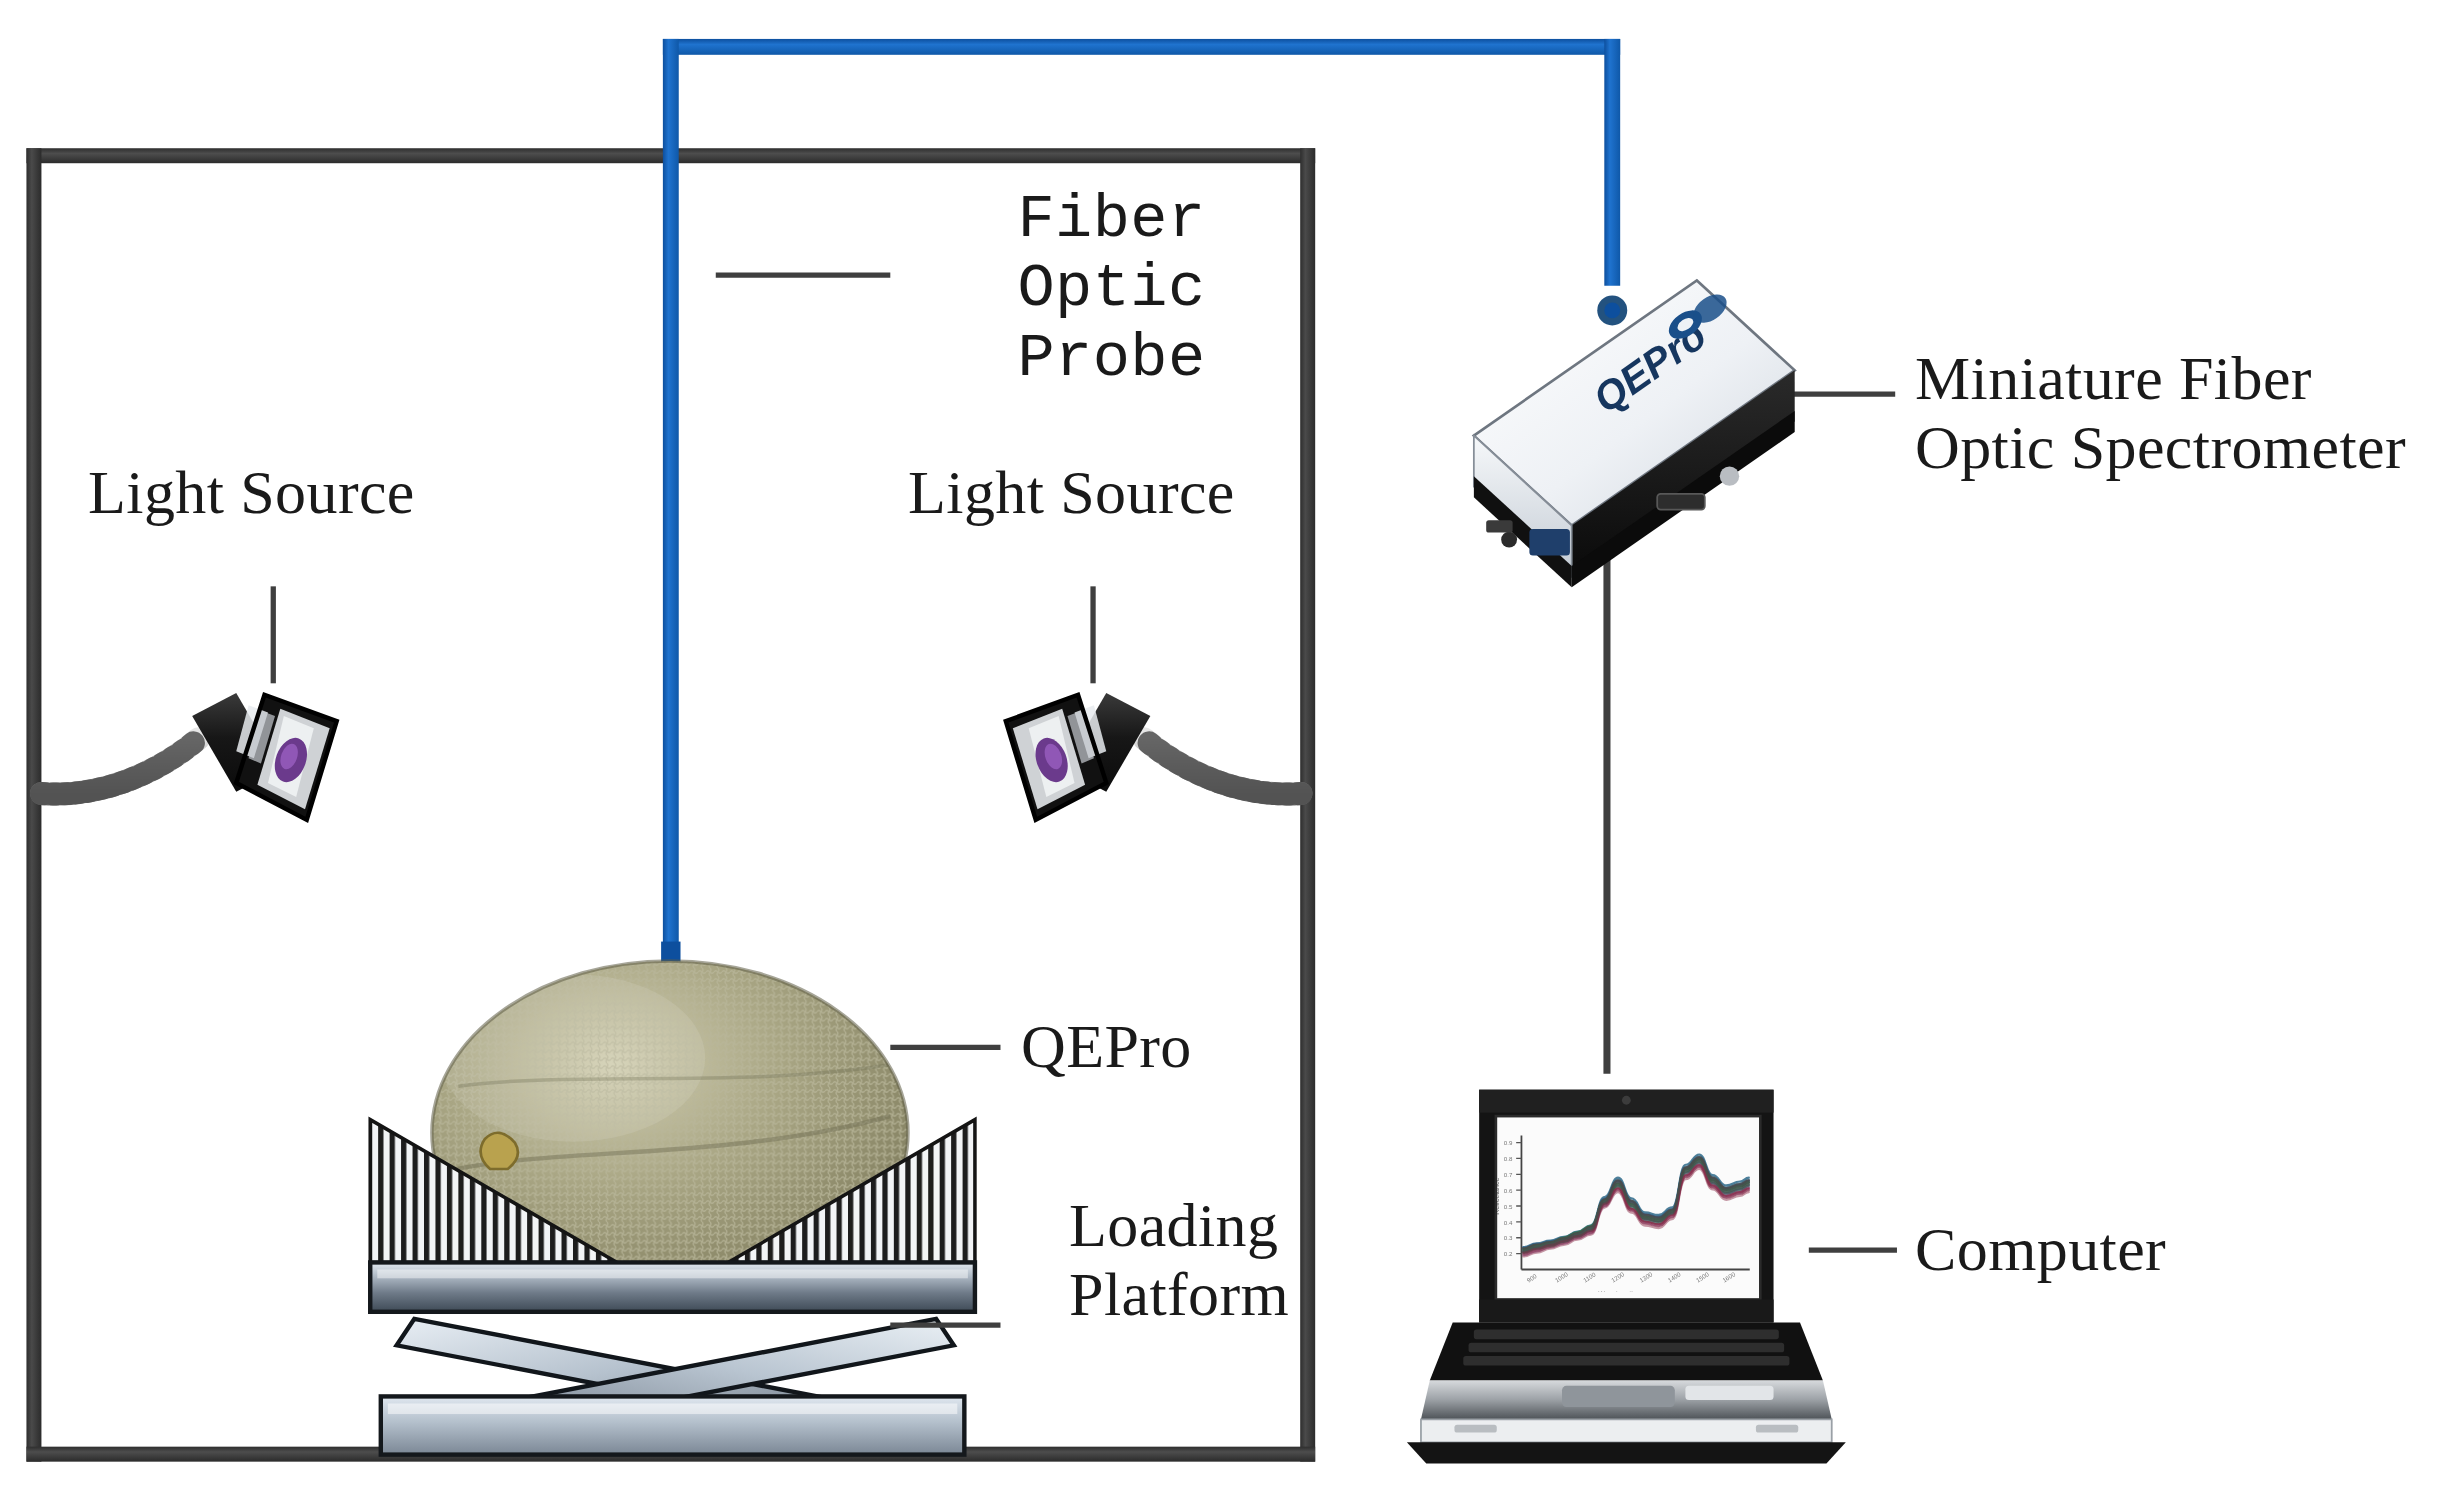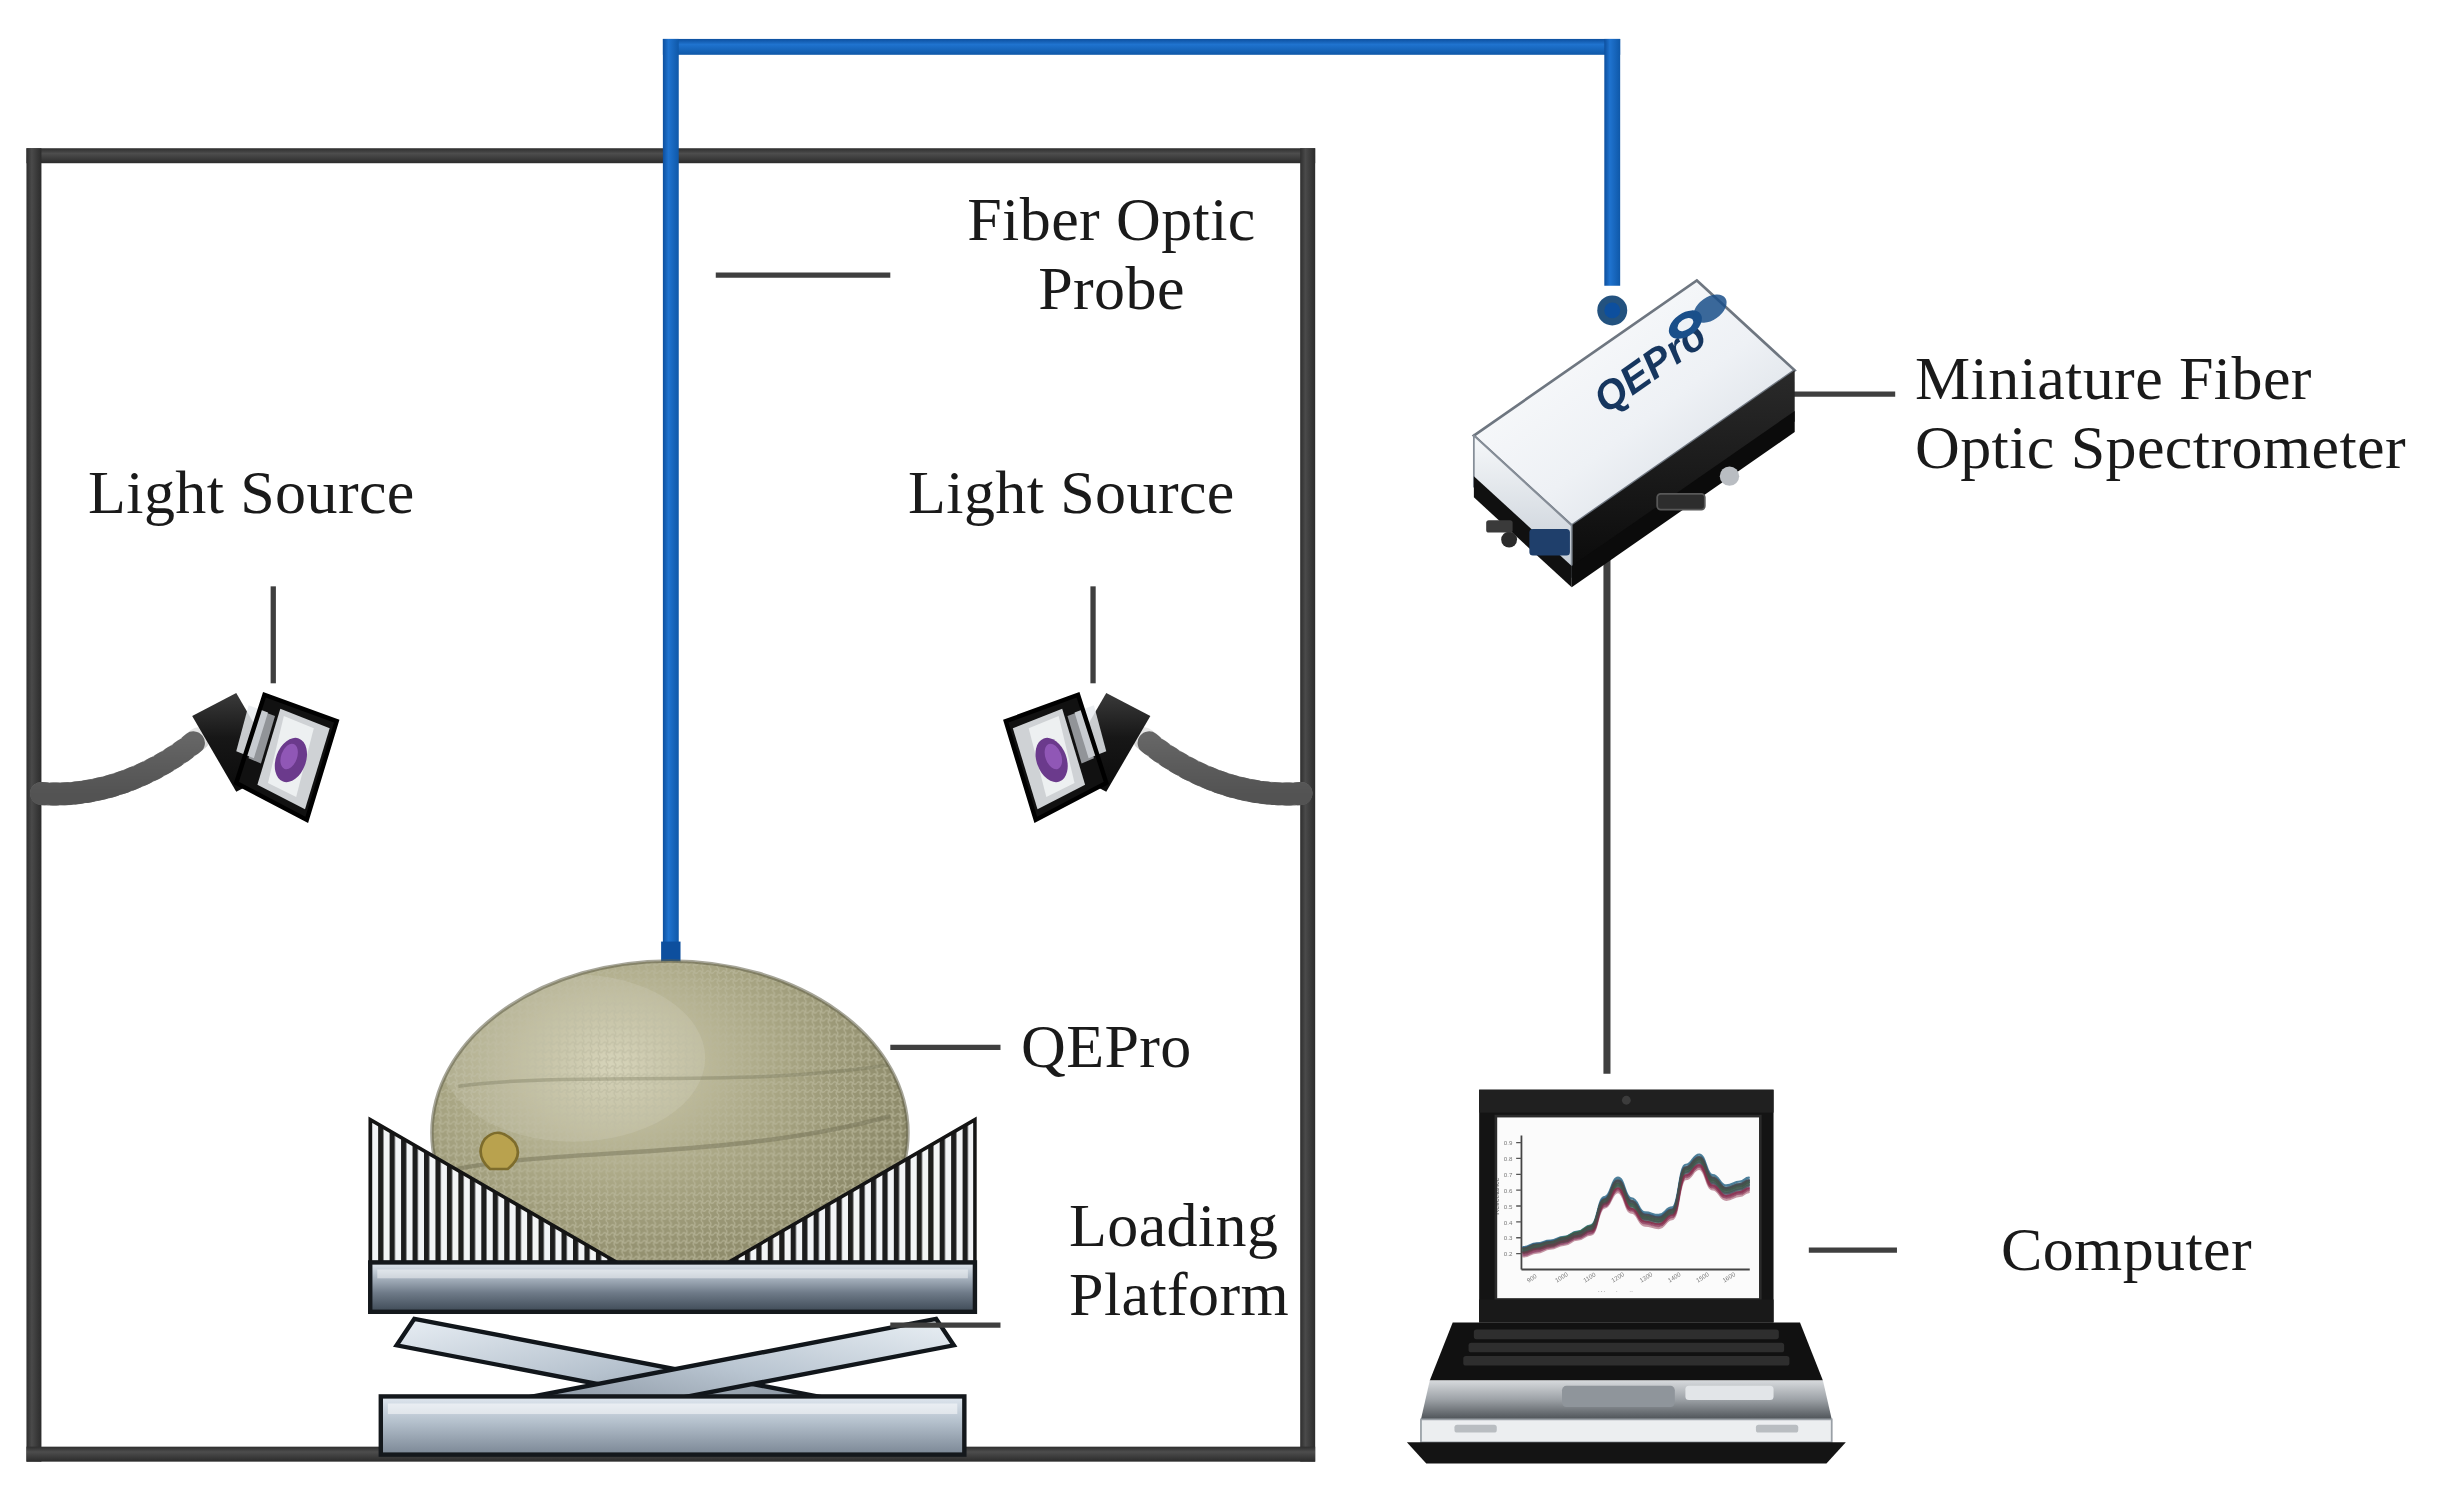--- a/index.html
+++ b/index.html
@@ -360,31 +360,31 @@
       <rect x="1772" y="1572" width="128" height="24" rx="5" fill="#8f959b"></rect>
       <rect x="1912" y="1572" width="100" height="16" rx="4" fill="#e2e5e8"></rect>
 
       <path d="M1612 1610 L 2078 1610 L 2078 1636 L 1612 1636 Z" fill="#eceef0" stroke="#9aa0a6" stroke-width="2"></path>
       <path d="M1596 1636 L 2094 1636 L 2072 1660 L 1618 1660 Z" fill="#141414"></path>
       <rect x="1650" y="1616" width="48" height="9" rx="3" fill="#b9bdc1"></rect>
       <rect x="1992" y="1616" width="48" height="9" rx="3" fill="#b9bdc1"></rect>
     </g>
   </svg>
 
-  <div class="label" style="left:922px; top:185px; width:379px; text-align:center;">Fiber Optic
+  <div class="label" style="left:922px; top:185px; width:379px; text-align:center;font-family:Liberation Mono, monospace;">Fiber Optic
 Probe</div>
 
   <div class="label" style="left:88px; top:458px; width:458px;">Light Source</div>
 
   <div class="label" style="left:908px; top:458px; width:458px;">Light Source</div>
 
   <div class="label" style="left:1915px; top:344px; width:564px;">Miniature Fiber
 Optic Spectrometer</div>
 
   <div class="label" style="left:1021px; top:1012px; width:370px;">QEPro</div>
 
   <div class="label" style="left:1021px; top:1191px; width:370px;margin-left:48px;">Loading
 Platform</div>
 
-  <div class="label" style="left:1915px; top:1215px; width:423px;text-align:center;">Computer</div>
+  <div class="label" style="left:1915px; top:1215px; width:423px;">Computer</div>
 
 </div>
 
 
 </body></html>

